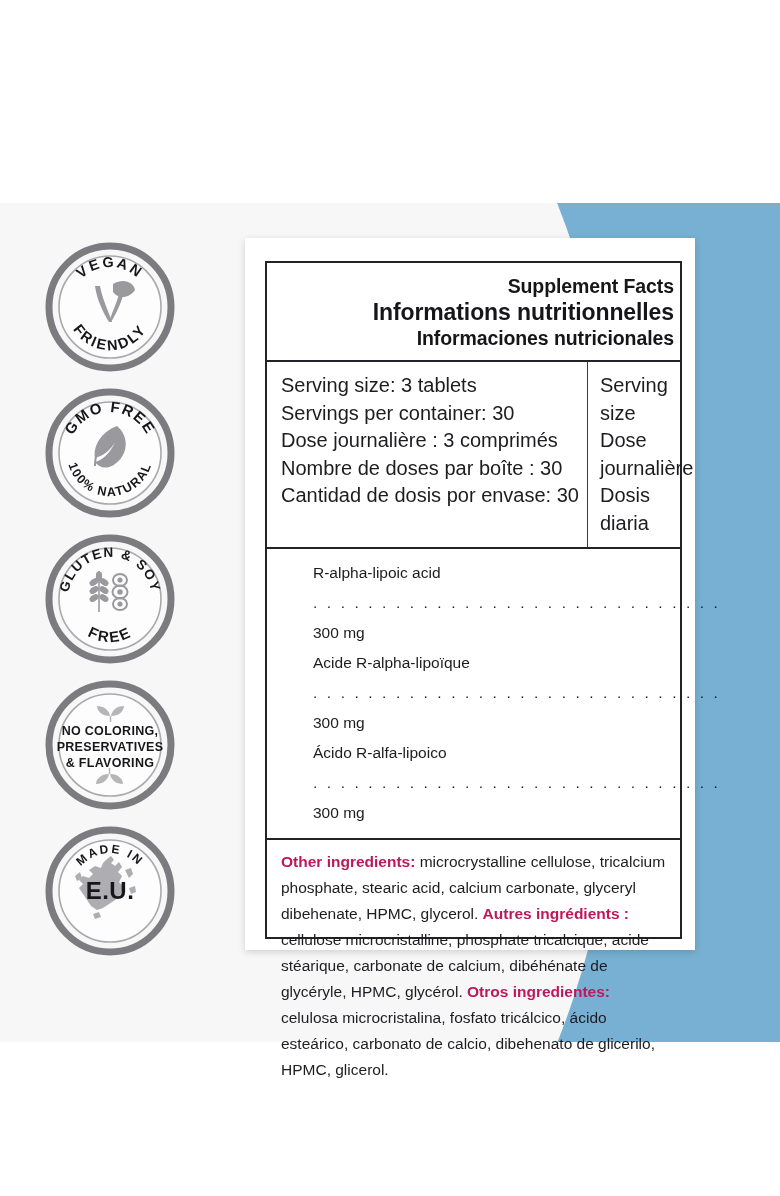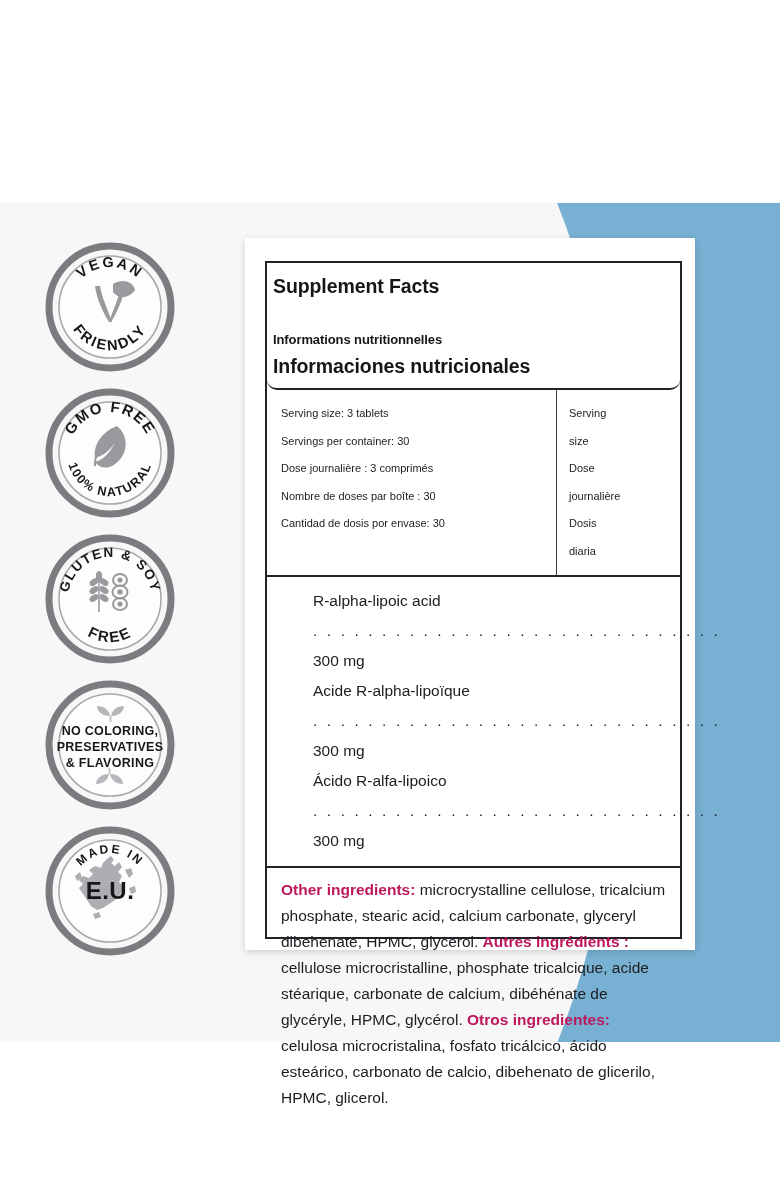--- a/index.html
+++ b/index.html
@@ -66,52 +66,51 @@
     top: 261px;
     width: 417px;
     height: 678px;
     border: 2px solid #222228;
     background: #ffffff;
     box-sizing: border-box;
   }
 
   
   .facts-header {
-    text-align: left;
+    text-align: right;
     padding: 11px 6px 9px 6px;
     border-bottom: 2px solid #222228;
-    border-radius: 10px;
   }
   .facts-header .line {
     font-weight: bold;
     color: #16161a;
     letter-spacing: -0.1px;
   }
   .facts-header .l1 { font-size: 19.5px; line-height: 25px; }
-  .facts-header .l2 { font-size: 13px; line-height: 26px; margin-top: 28px; }
+  .facts-header .l2 { font-size: 23px; line-height: 26px; }
   .facts-header .l3 { font-size: 19.5px; line-height: 26px; }
 
   
   .serving-row {
     display: flex;
     border-bottom: 2px solid #222228;
   }
   .serving-left {
     flex: 0 0 290px;
     padding: 10px 8px 10px 14px;
     border-right: 1.5px solid #3a3a40;
     box-sizing: border-box;
   }
   .serving-right {
     flex: 1 1 auto;
     padding: 10px 4px 10px 12px;
     box-sizing: border-box;
   }
   .serving-left div, .serving-right div {
-    font-size: 11px;
+    font-size: 20px;
     line-height: 27.5px;
     color: #1d1d21;
     white-space: nowrap;
   }
 
   
   .actives {
     padding: 9px 14px 10px 14px;
     border-bottom: 2px solid #222228;
   }

